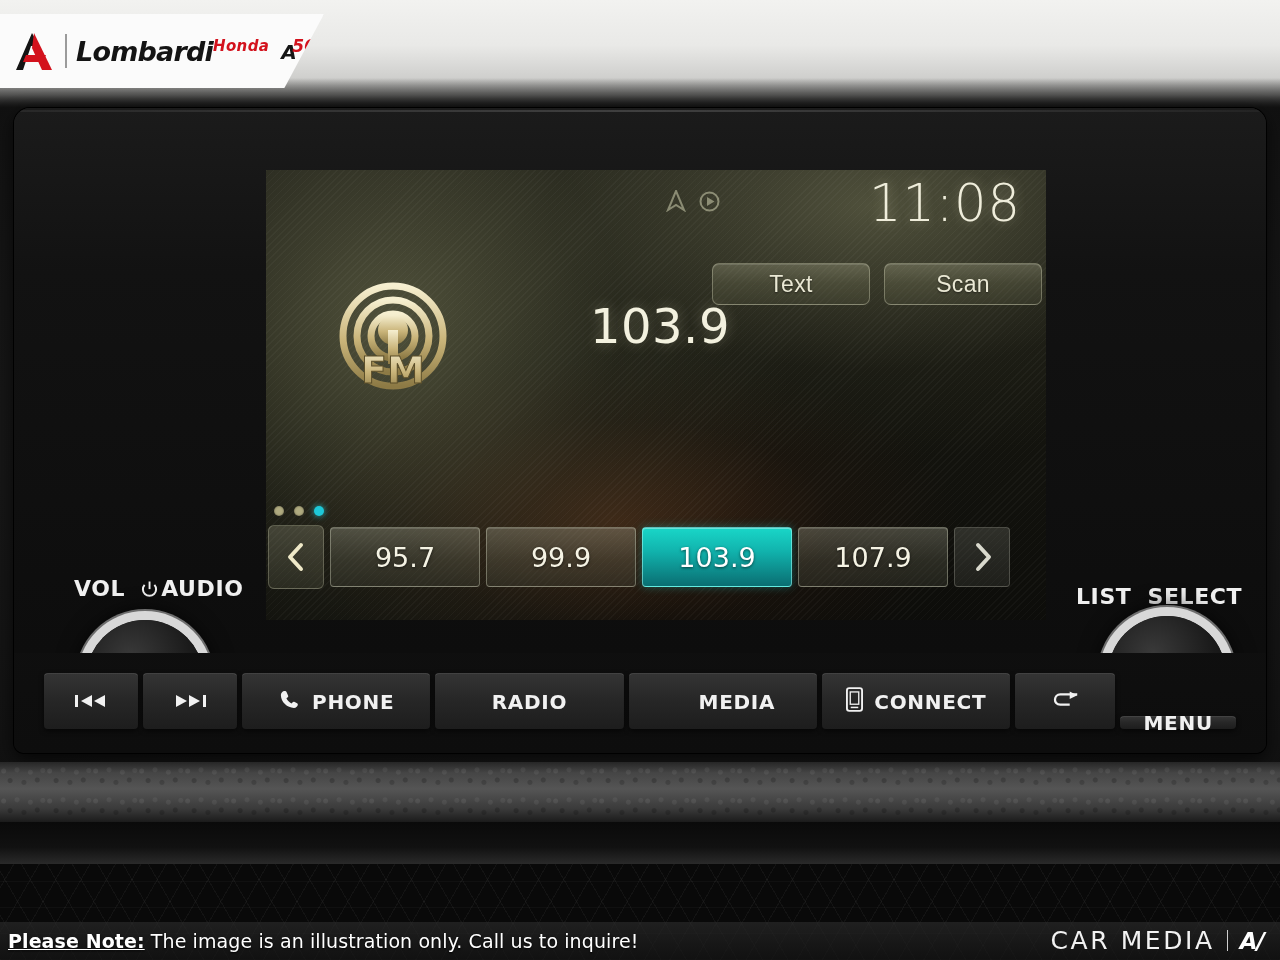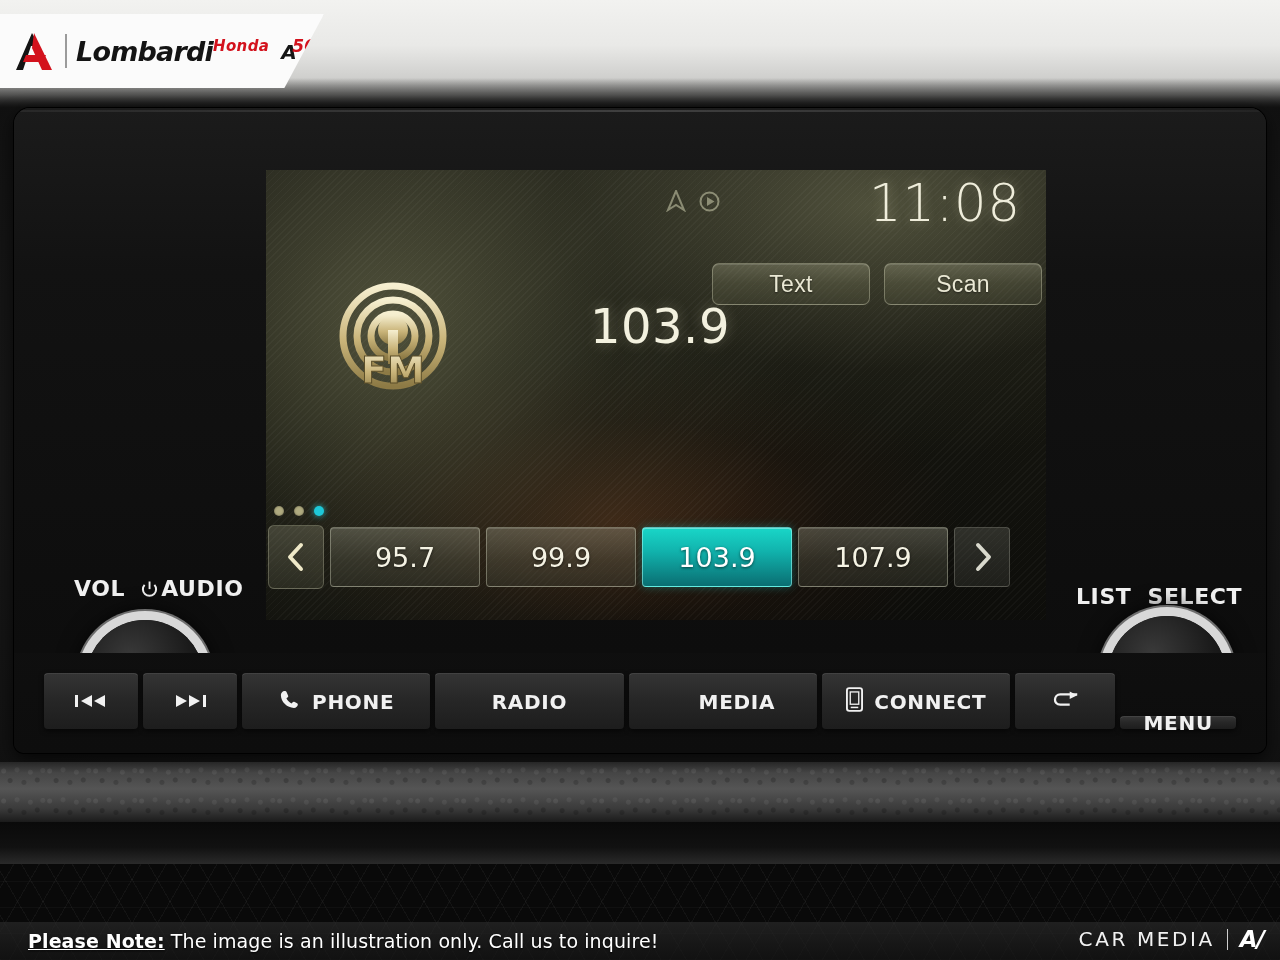--- a/index.html
+++ b/index.html
@@ -259,33 +259,33 @@
       repeating-linear-gradient(0deg, rgba(255,255,255,.04) 0 1px, transparent 1px 26px);
   }
 
   
   .footer-note{
     position:absolute; left:0; top:922px; width:1280px; height:38px;
     background:linear-gradient(180deg, rgba(40,40,40,.72) 0%, rgba(20,20,20,.72) 100%);
     display:flex; align-items:center;
   }
   .note-text{
-    margin-left:28px; color:#ffffff;
+    margin-left:8px; color:#ffffff;
     font-family:"DejaVu Sans", sans-serif;
     font-size:19px; letter-spacing:.1px;
     text-shadow:0 1px 2px rgba(0,0,0,.9);
   }
   .note-text b{ text-decoration:underline; }
   .watermark{
     position:absolute; right:16px; top:926px;
     display:flex; align-items:center; gap:12px;
   }
   .wm-text{
     color:#f2f2f2; font-family:"DejaVu Sans", sans-serif;
-    font-size:20px; letter-spacing:2.6px;
+    font-size:25px; letter-spacing:2.6px;
   }
   .wm-sep{ width:1px; height:21px; background:#cfcfcf; }
   .wm-logo{
     color:#ffffff; font-family:"DejaVu Sans", sans-serif;
     font-size:23px; font-weight:bold; font-style:italic; letter-spacing:-1px;
   }
 </style>
 </head>
 <body>
 

